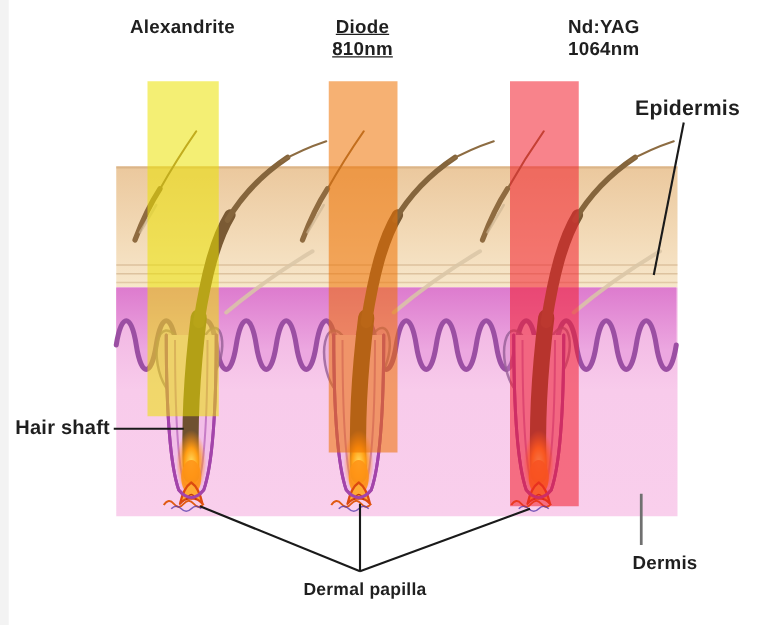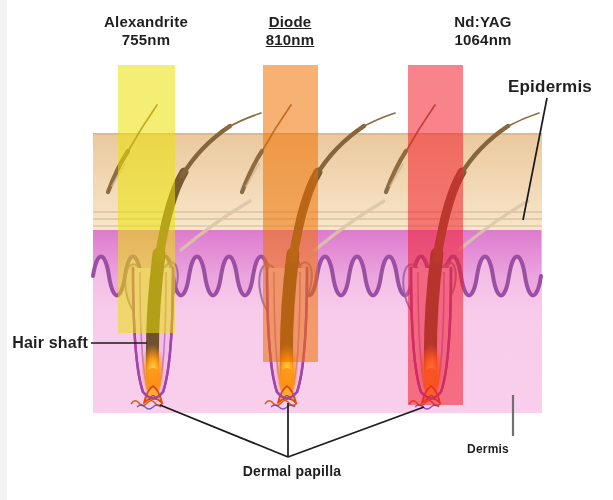--- a/index.html
+++ b/index.html
@@ -8,21 +8,21 @@
     font-family:"Liberation Sans",sans-serif;
   }
   .stage svg{position:absolute;left:0;top:0;}
   .lbl{
     position:absolute;color:#1f1f1f;font-weight:600;white-space:nowrap;
     letter-spacing:.2px;
   }
   .laser-lbl{font-size:15px;line-height:18px;text-align:center;transform:translateX(-50%);top:13px;}
   .lbl-epidermis{left:550px;top:77px;font-size:17px;transform:translateX(-50%);}
   .lbl-hairshaft{left:88px;top:334px;font-size:16px;transform:translateX(-100%);}
-  .lbl-dermis{left:488px;top:442px;font-size:12px;transform:translateX(-50%);}
+  .lbl-dermis{left:532px;top:442px;font-size:15px;transform:translateX(-50%);}
   .lbl-papilla{left:292px;top:463px;font-size:14px;transform:translateX(-50%);}
 </style>
 </head>
 <body>
 
 <div class="stage">
 
   <svg width="613" height="500" viewBox="0 0 613 500">
     <defs>
       <linearGradient id="epiGrad" x1="0" y1="133" x2="0" y2="230" gradientUnits="userSpaceOnUse">
@@ -102,21 +102,20 @@
       <line x1="91" y1="343" x2="147" y2="343"></line>
       <line x1="160" y1="405" x2="288" y2="457"></line>
       <line x1="288" y1="403" x2="288" y2="457"></line>
       <line x1="424" y1="407" x2="288" y2="457"></line>
     </g>
     <line x1="513" y1="395" x2="513" y2="436" stroke="#707070" stroke-width="2.2"></line>
   </svg>
 
   <div class="lbl laser-lbl" style="left:146px;">
     <div>Alexandrite</div>
-    <div>755nm</div>
   </div>
   <div class="lbl laser-lbl" style="left:290px;text-decoration:underline;">
     <div>Diode</div>
     <div>810nm</div>
   </div>
   <div class="lbl laser-lbl" style="left:435px;margin-left:48px;">
     <div>Nd:YAG</div>
     <div>1064nm</div>
   </div>
 

